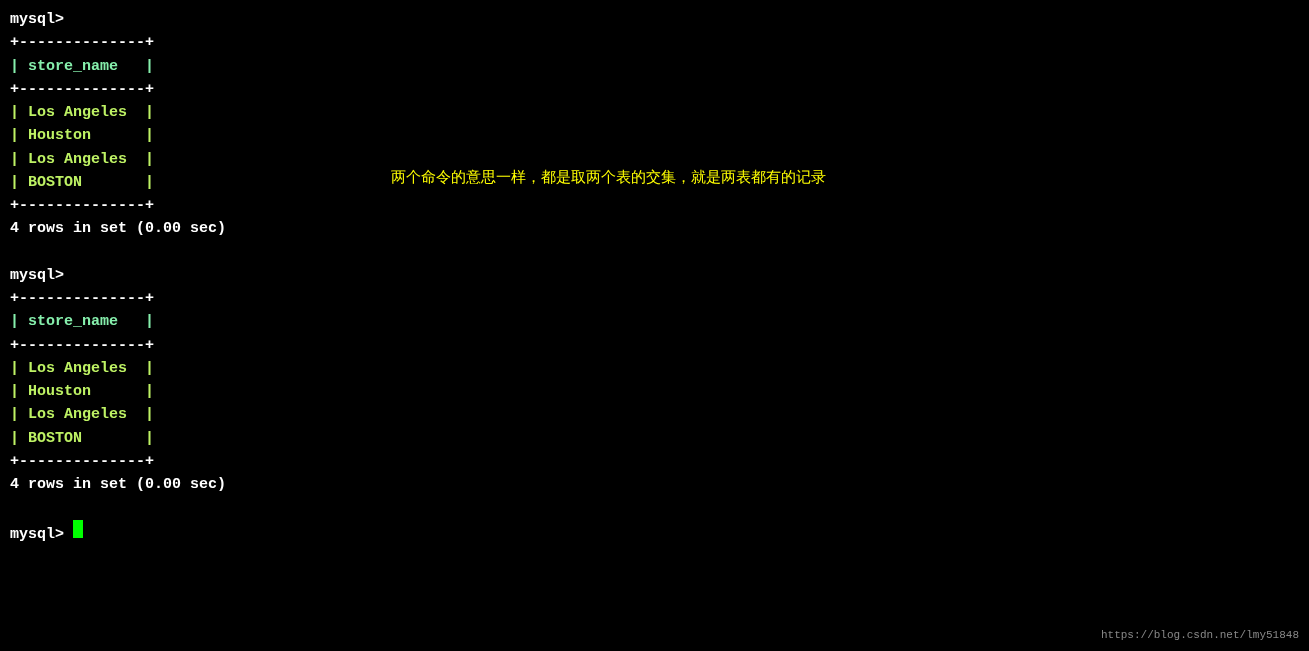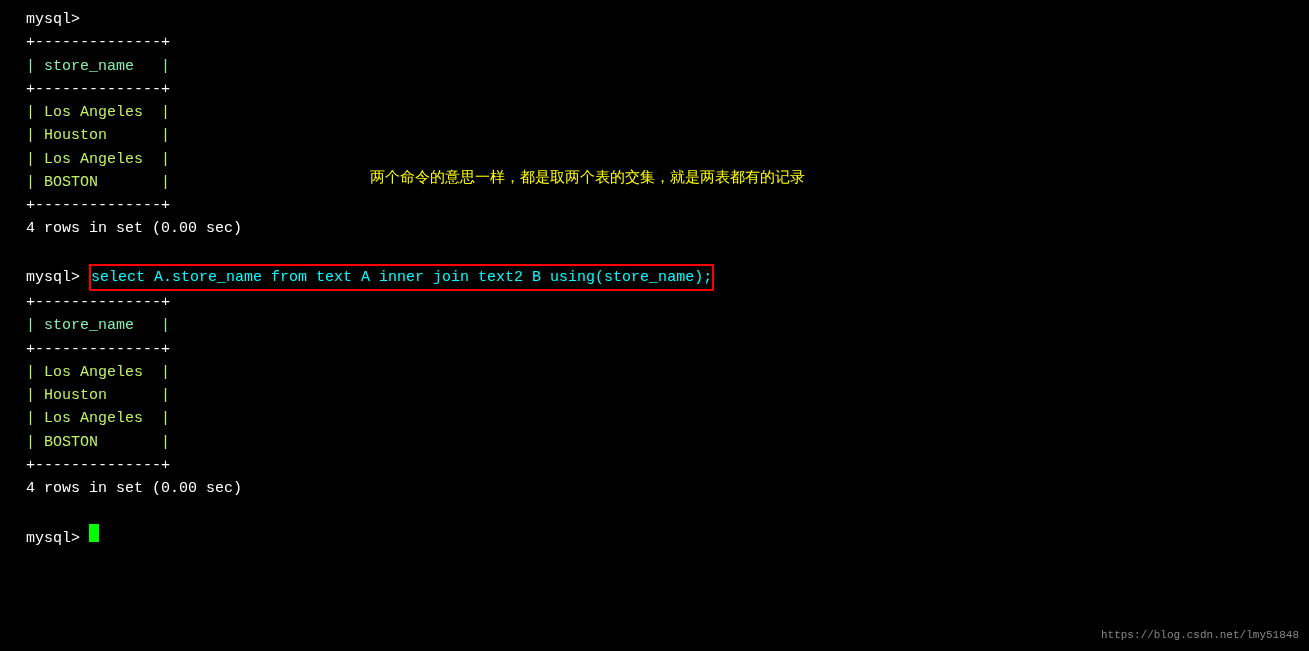--- a/index.html
+++ b/index.html
@@ -7,22 +7,23 @@
       background: #000;
       color: #fff;
       font-family: 'Courier New', Courier, monospace;
       font-size: 15px;
       width: 1309px;
       height: 651px;
       overflow: hidden;
       position: relative;
     }
     .terminal {
-      padding: 8px 26px;
+      padding: 8px 10px;
       line-height: 1.55;
+      font-weight: bold;
     }
     .prompt-label {
       color: #fff;
     }
     .table-border {
       color: #fff;
     }
     .col-header {
       color: #86efac;
     }
@@ -55,21 +56,21 @@
       align-items: baseline;
     }
     .sql-box {
       border: 2px solid #f00;
       display: inline;
       color: #0ff;
     }
     .annotation-area {
       position: absolute;
       top: 168px;
-      left: 370px;
+      left: 391px;
       color: #ff0;
       font-size: 15px;
       font-family: 'Courier New', Courier, monospace;
     }
   </style>
 </head>
 <body>
 
 <div class="terminal">
 
@@ -85,21 +86,20 @@
   <span class="line row-value">| Houston      |</span>
   <span class="line row-value">| Los Angeles  |</span>
   <span class="line row-value">| BOSTON       |</span>
   <span class="line table-border">+--------------+</span>
   <span class="line result-info">4 rows in set (0.00 sec)</span>
   <span class="line">&nbsp;</span>
 
   <div class="command-line">
     <span class="prompt-label">mysql&gt;</span>
       <span style="color:#fff;">&nbsp;</span>
-      <span class="sql-box">select A.store_name from text A inner join text2 B using(store_name);</span>
   </div>
 
   <span class="line table-border">+--------------+</span>
   <span class="line col-header">| store_name   |</span>
   <span class="line table-border">+--------------+</span>
   <span class="line row-value">| Los Angeles  |</span>
   <span class="line row-value">| Houston      |</span>
   <span class="line row-value">| Los Angeles  |</span>
   <span class="line row-value">| BOSTON       |</span>
   <span class="line table-border">+--------------+</span>

